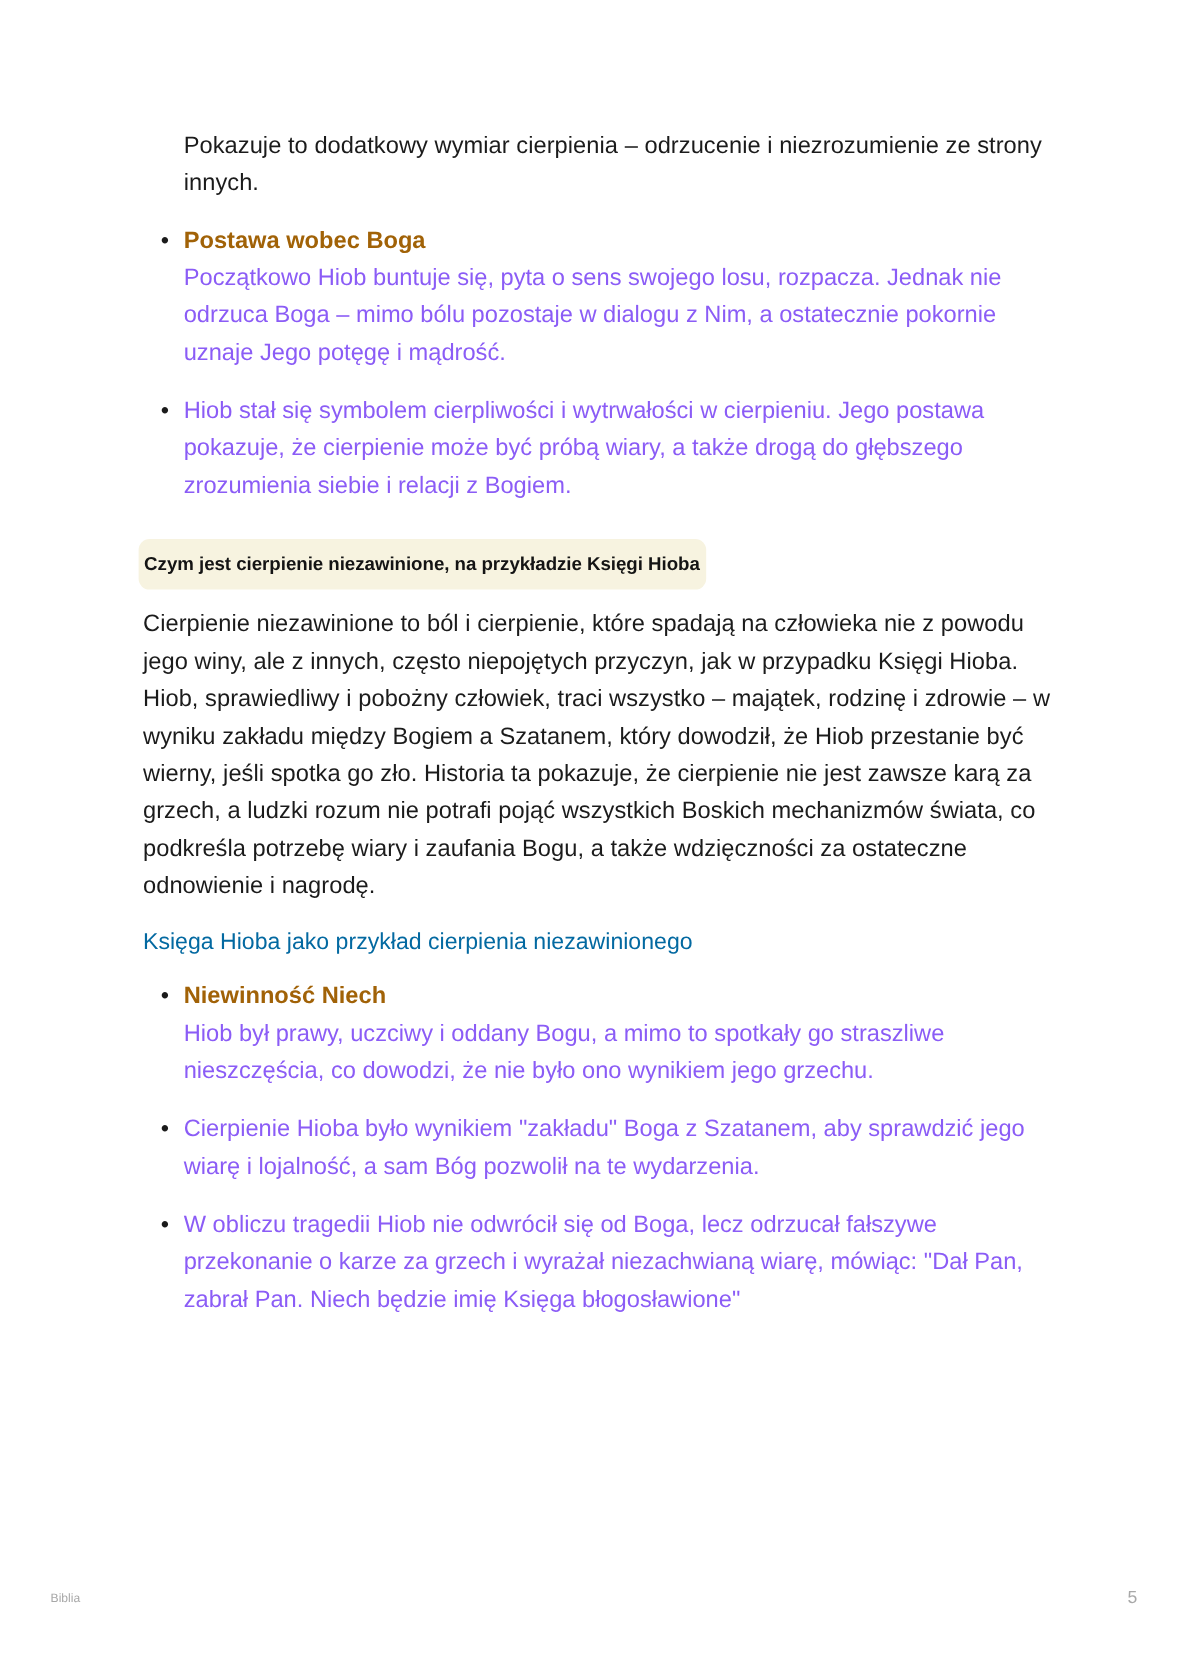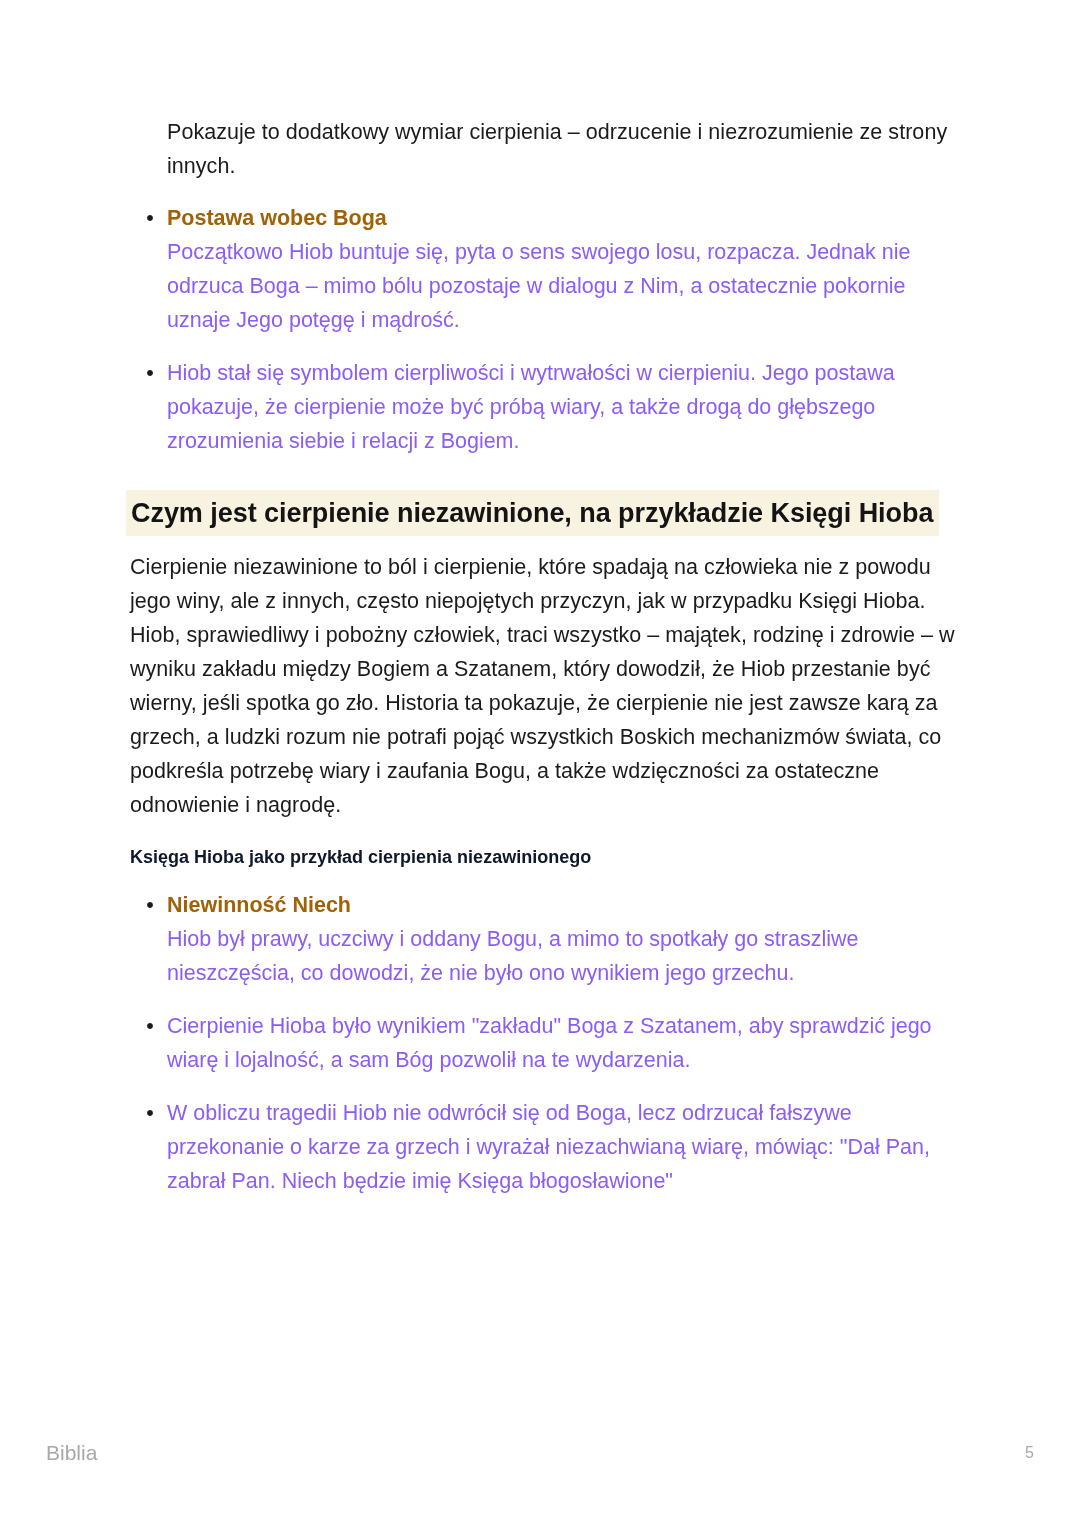--- a/index.html
+++ b/index.html
@@ -91,36 +91,37 @@
 
   .section-heading-wrap {
     margin-top: 32px;
     margin-bottom: 14px;
     margin-left: -4px;
   }
 
   .section-heading {
     display: inline-block;
     background: #f7f3e0;
-    font-size: 27px;
+    font-size: 17px;
     line-height: 36px;
     font-weight: bold;
     color: #141414;
     padding: 5px 6px 5px 5px;
     letter-spacing: -0.002em;
     white-space: nowrap;
+    border-radius: 10px;
   }
 
   
 
   .sub-heading {
-    font-size: 18px;
-    line-height: 34px;
-    font-weight: bold;
-    color: #0f172a;
+    font-size: 21px;
+    line-height: 34px;
+    font-weight: normal;
+    color: #0369a1;
     margin: 18px 0 14px 0;
   }
 
   .block-gap {
     height: 18px;
   }
 
   
 
   .footer {
@@ -128,21 +129,21 @@
     left: 0;
     bottom: 0;
     width: 1080px;
     height: 110px;
   }
 
   .footer-label {
     position: absolute;
     left: 46px;
     top: 28px;
-    font-size: 21px;
+    font-size: 11px;
     line-height: 20px;
     color: #a8a8a8;
   }
 
   .footer-pagenum {
     position: absolute;
     right: 46px;
     top: 28px;
     font-size: 16px;
     line-height: 20px;

